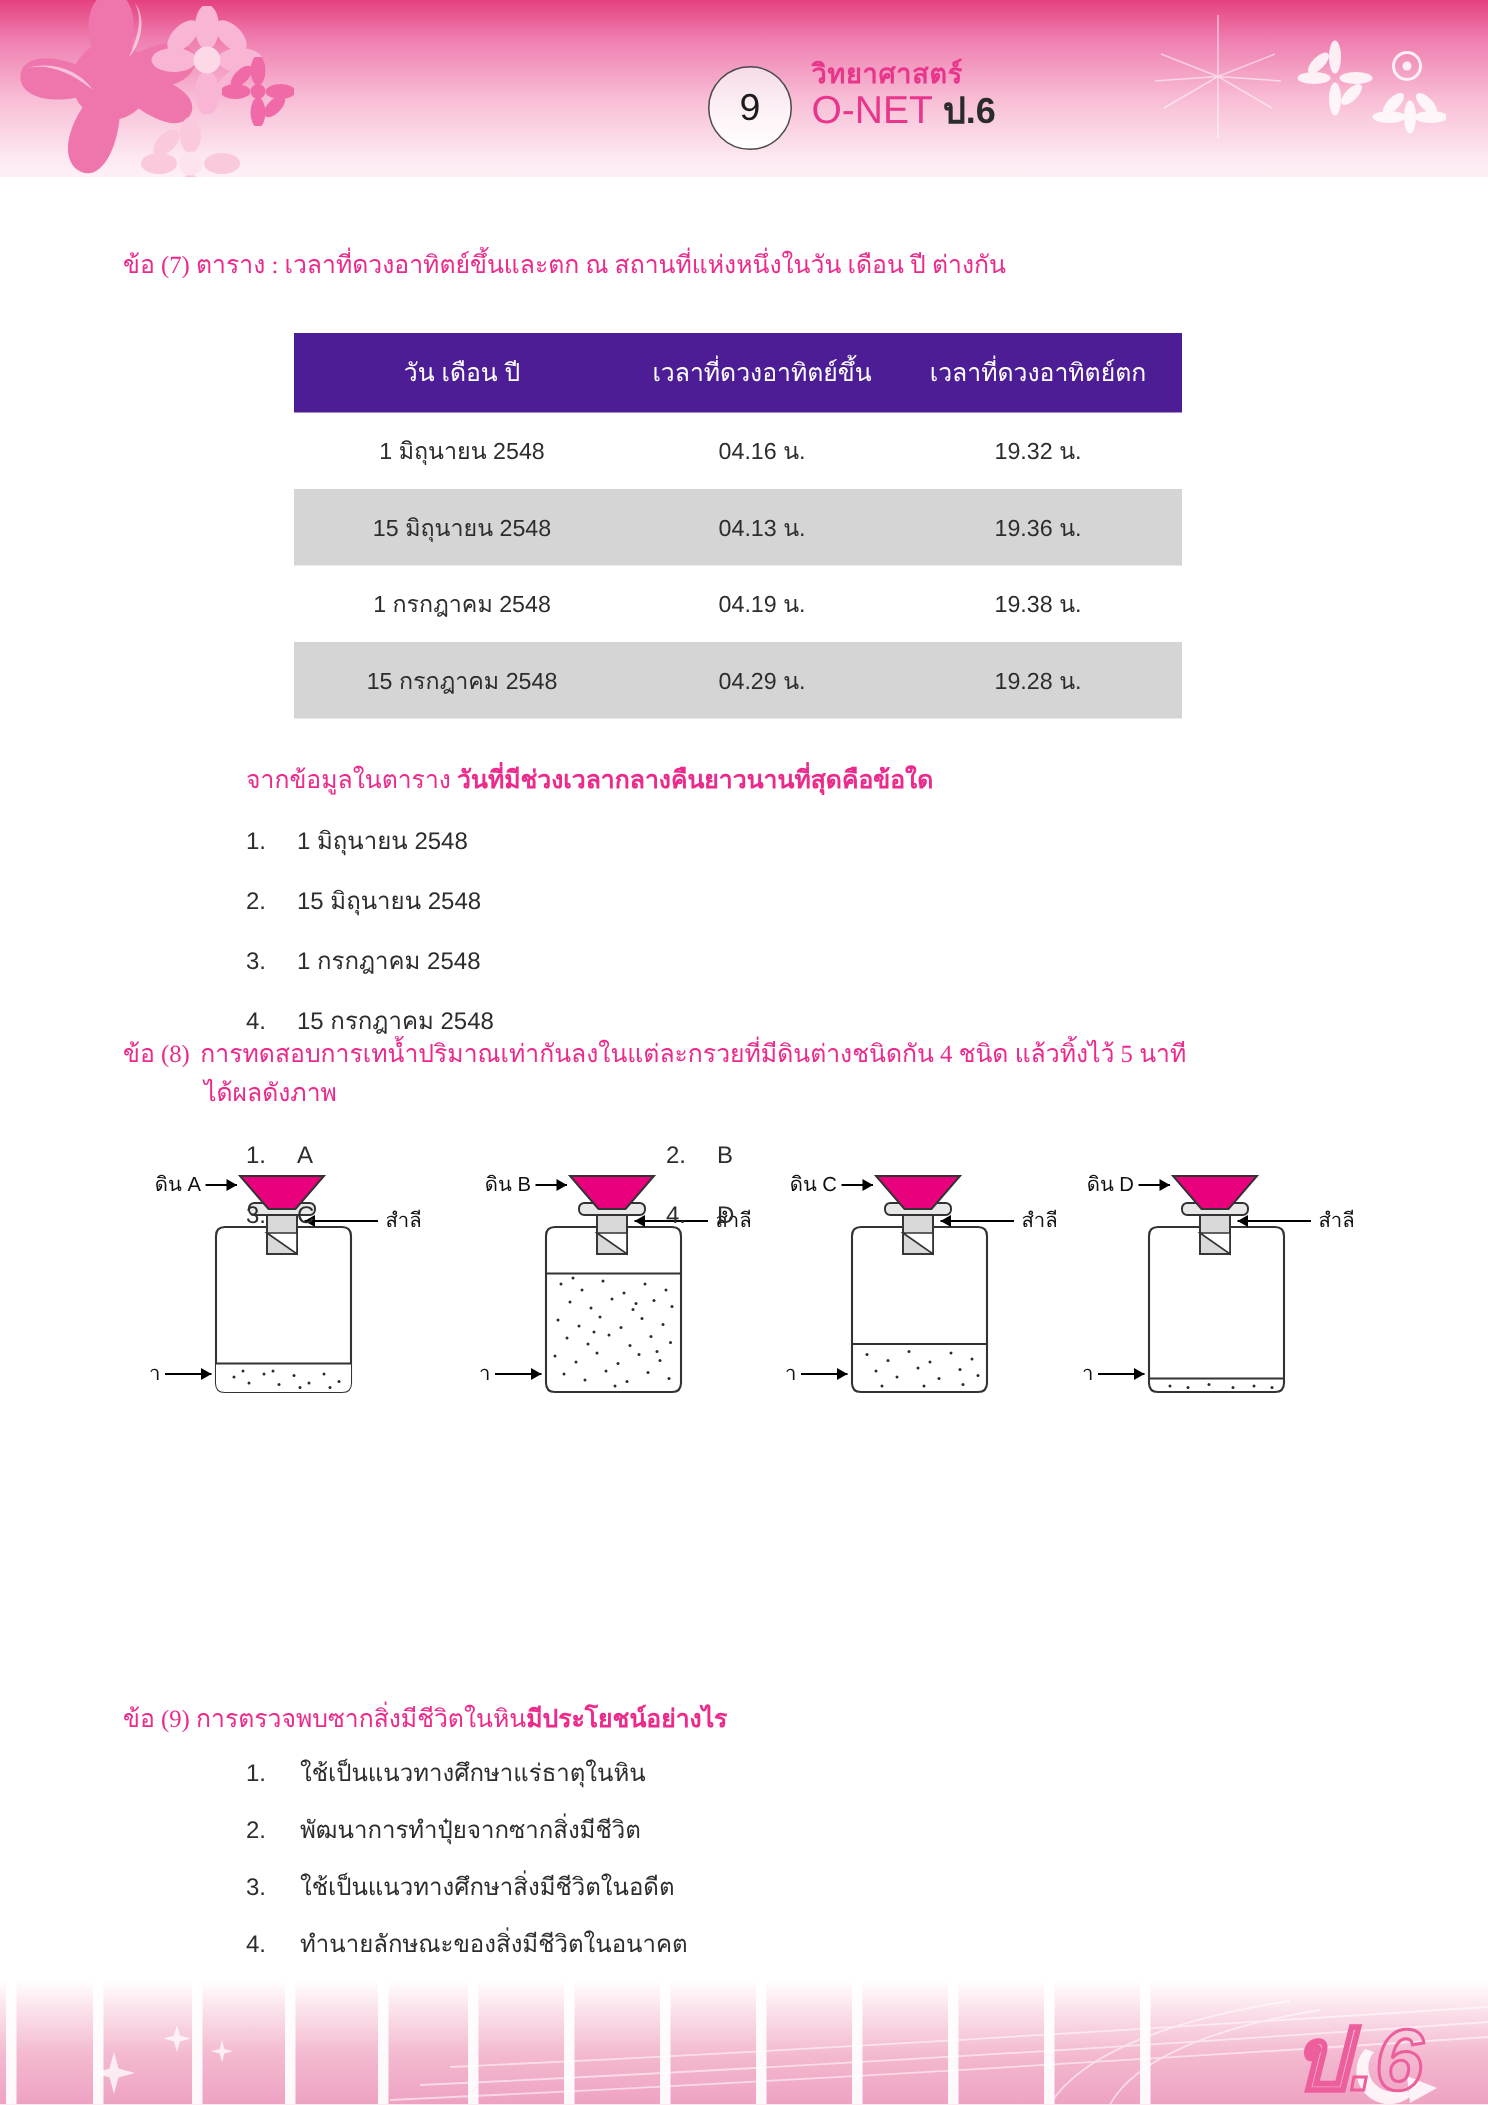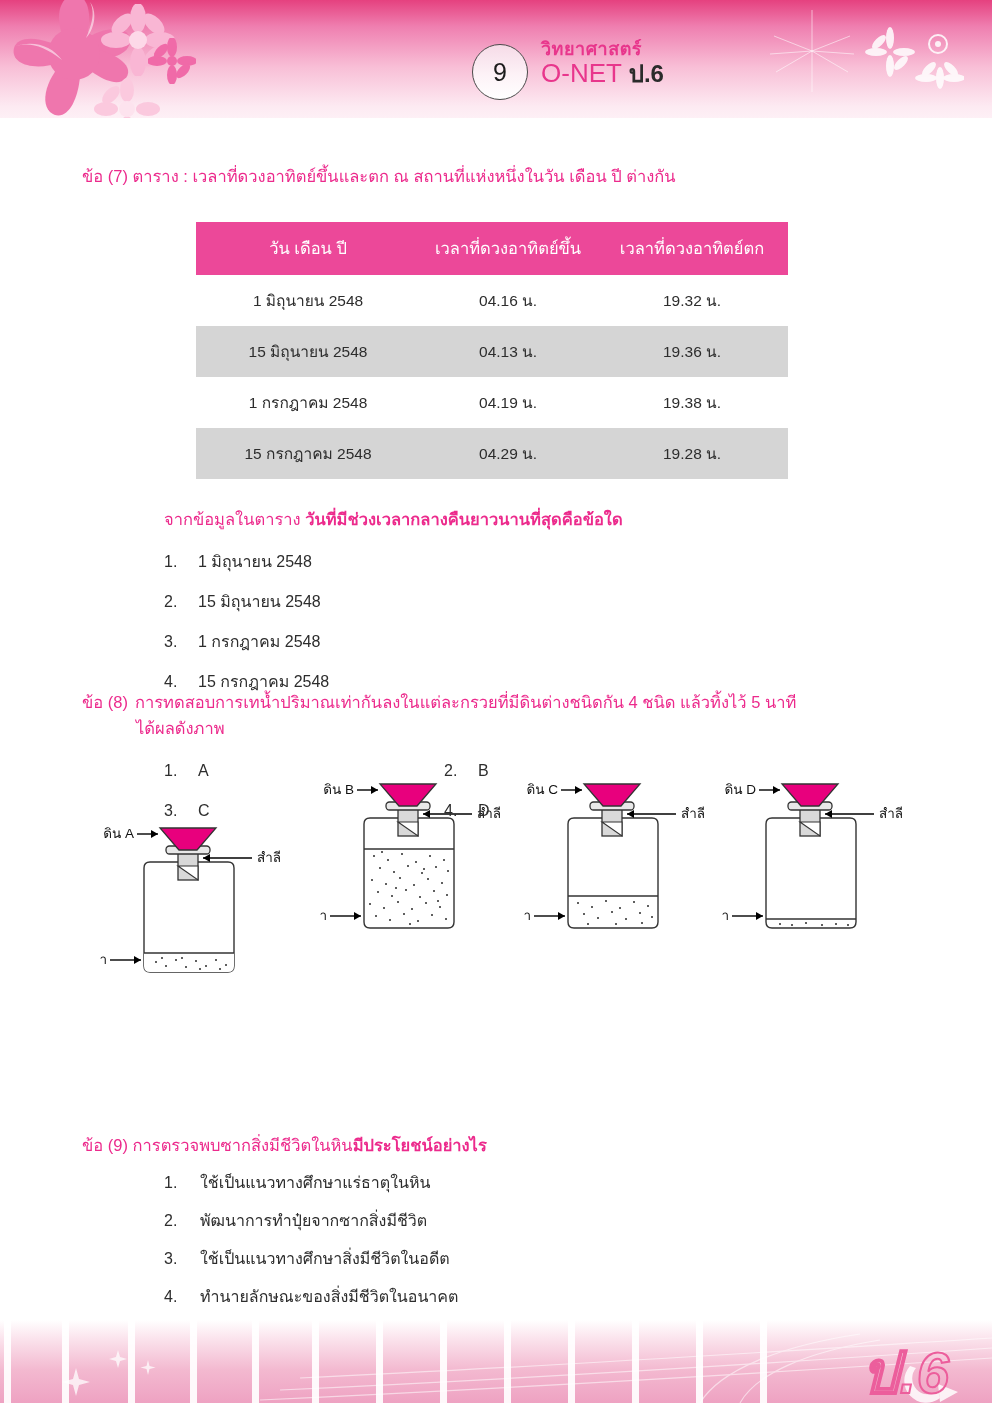--- a/index.html
+++ b/index.html
@@ -34,33 +34,33 @@
   }
   .hdr-brand{position:absolute;left:541px;top:40px;}
   .hdr-brand .l1{font-size:18px;color:#e8368c;font-weight:bold;letter-spacing:.5px;line-height:1.05;}
   .hdr-brand .l2{font-size:26px;color:#e8368c;line-height:1.15;}
   .hdr-brand .l2 b{color:#2b2b2b;font-size:24px;font-weight:bold;}
 
   
   .content{position:absolute;left:0;top:148px;width:992px;}
   .q-head{
     color:#ec2a8c;font-size:16.5px;line-height:1.55;
-    margin:0;padding:0;
+    margin:0;padding:0;font-family:Liberation Serif, serif;
   }
   .q-head .bold{font-weight:bold;}
 
   
   #q7{position:absolute;left:82px;top:16px;width:830px;}
 
   table.suntab{
     border-collapse:collapse;width:592px;margin:32px 0 0 114px;
     font-size:15.5px;color:#2d2d2d;
   }
   table.suntab thead th{
-    background:#ec4899;color:#ffffff;font-weight:normal;font-size:16.5px;
+    background:#4c1d95;color:#ffffff;font-weight:normal;font-size:16.5px;
     padding:13px 4px 14px;
   }
   table.suntab td{padding:13px 4px;text-align:center;}
   table.suntab tbody tr.alt td{background:#d5d5d5;}
   table.suntab tbody tr td:nth-child(1){width:225px;}
   table.suntab tbody tr td:nth-child(2){width:175px;}
   table.suntab tbody tr td:nth-child(3){width:192px;}
 
   .q7-ask{margin:28px 0 0 82px;}
   .opt-list{margin:22px 0 0 82px;list-style:none;padding:0;}
@@ -281,21 +281,21 @@
 
   <div id="q8">
     <div class="q-head q-line1">
       <span class="lbl">ข้อ (8)</span>
       <span class="body">การทดสอบการเทน้ำปริมาณเท่ากันลงในแต่ละกรวยที่มีดินต่างชนิดกัน 4 ชนิด แล้วทิ้งไว้ 5 นาที</span>
     </div>
     <div class="q-head q-line2">ได้ผลดังภาพ</div>
 
     <div class="funnels">
 
-      <div class="fgroup" style="left:18px;margin-top:44px;">
+      <div class="fgroup" style="left:18px;">
         <svg width="225" height="165" viewBox="0 0 225 165">
 
           <path d="M44 48 q0 -6 6 -6 h78 q6 0 6 6 v98 q0 6 -6 6 h-78 q-6 0 -6 -6 Z" fill="#ffffff" stroke="#333" stroke-width="1.4"></path>
 
           <path d="M44 133 h90 v13 q0 6 -6 6 h-78 q-6 0 -6 -6 Z" fill="#ffffff" stroke="none"></path>
           <line x1="44" y1="133" x2="134" y2="133" stroke="#333" stroke-width="1.3"></line>
           <g fill="#2b2b2b">
             <circle cx="56" cy="142" r="1"></circle>
               <circle cx="66" cy="146" r="1"></circle>
               <circle cx="76" cy="140" r="1"></circle>

